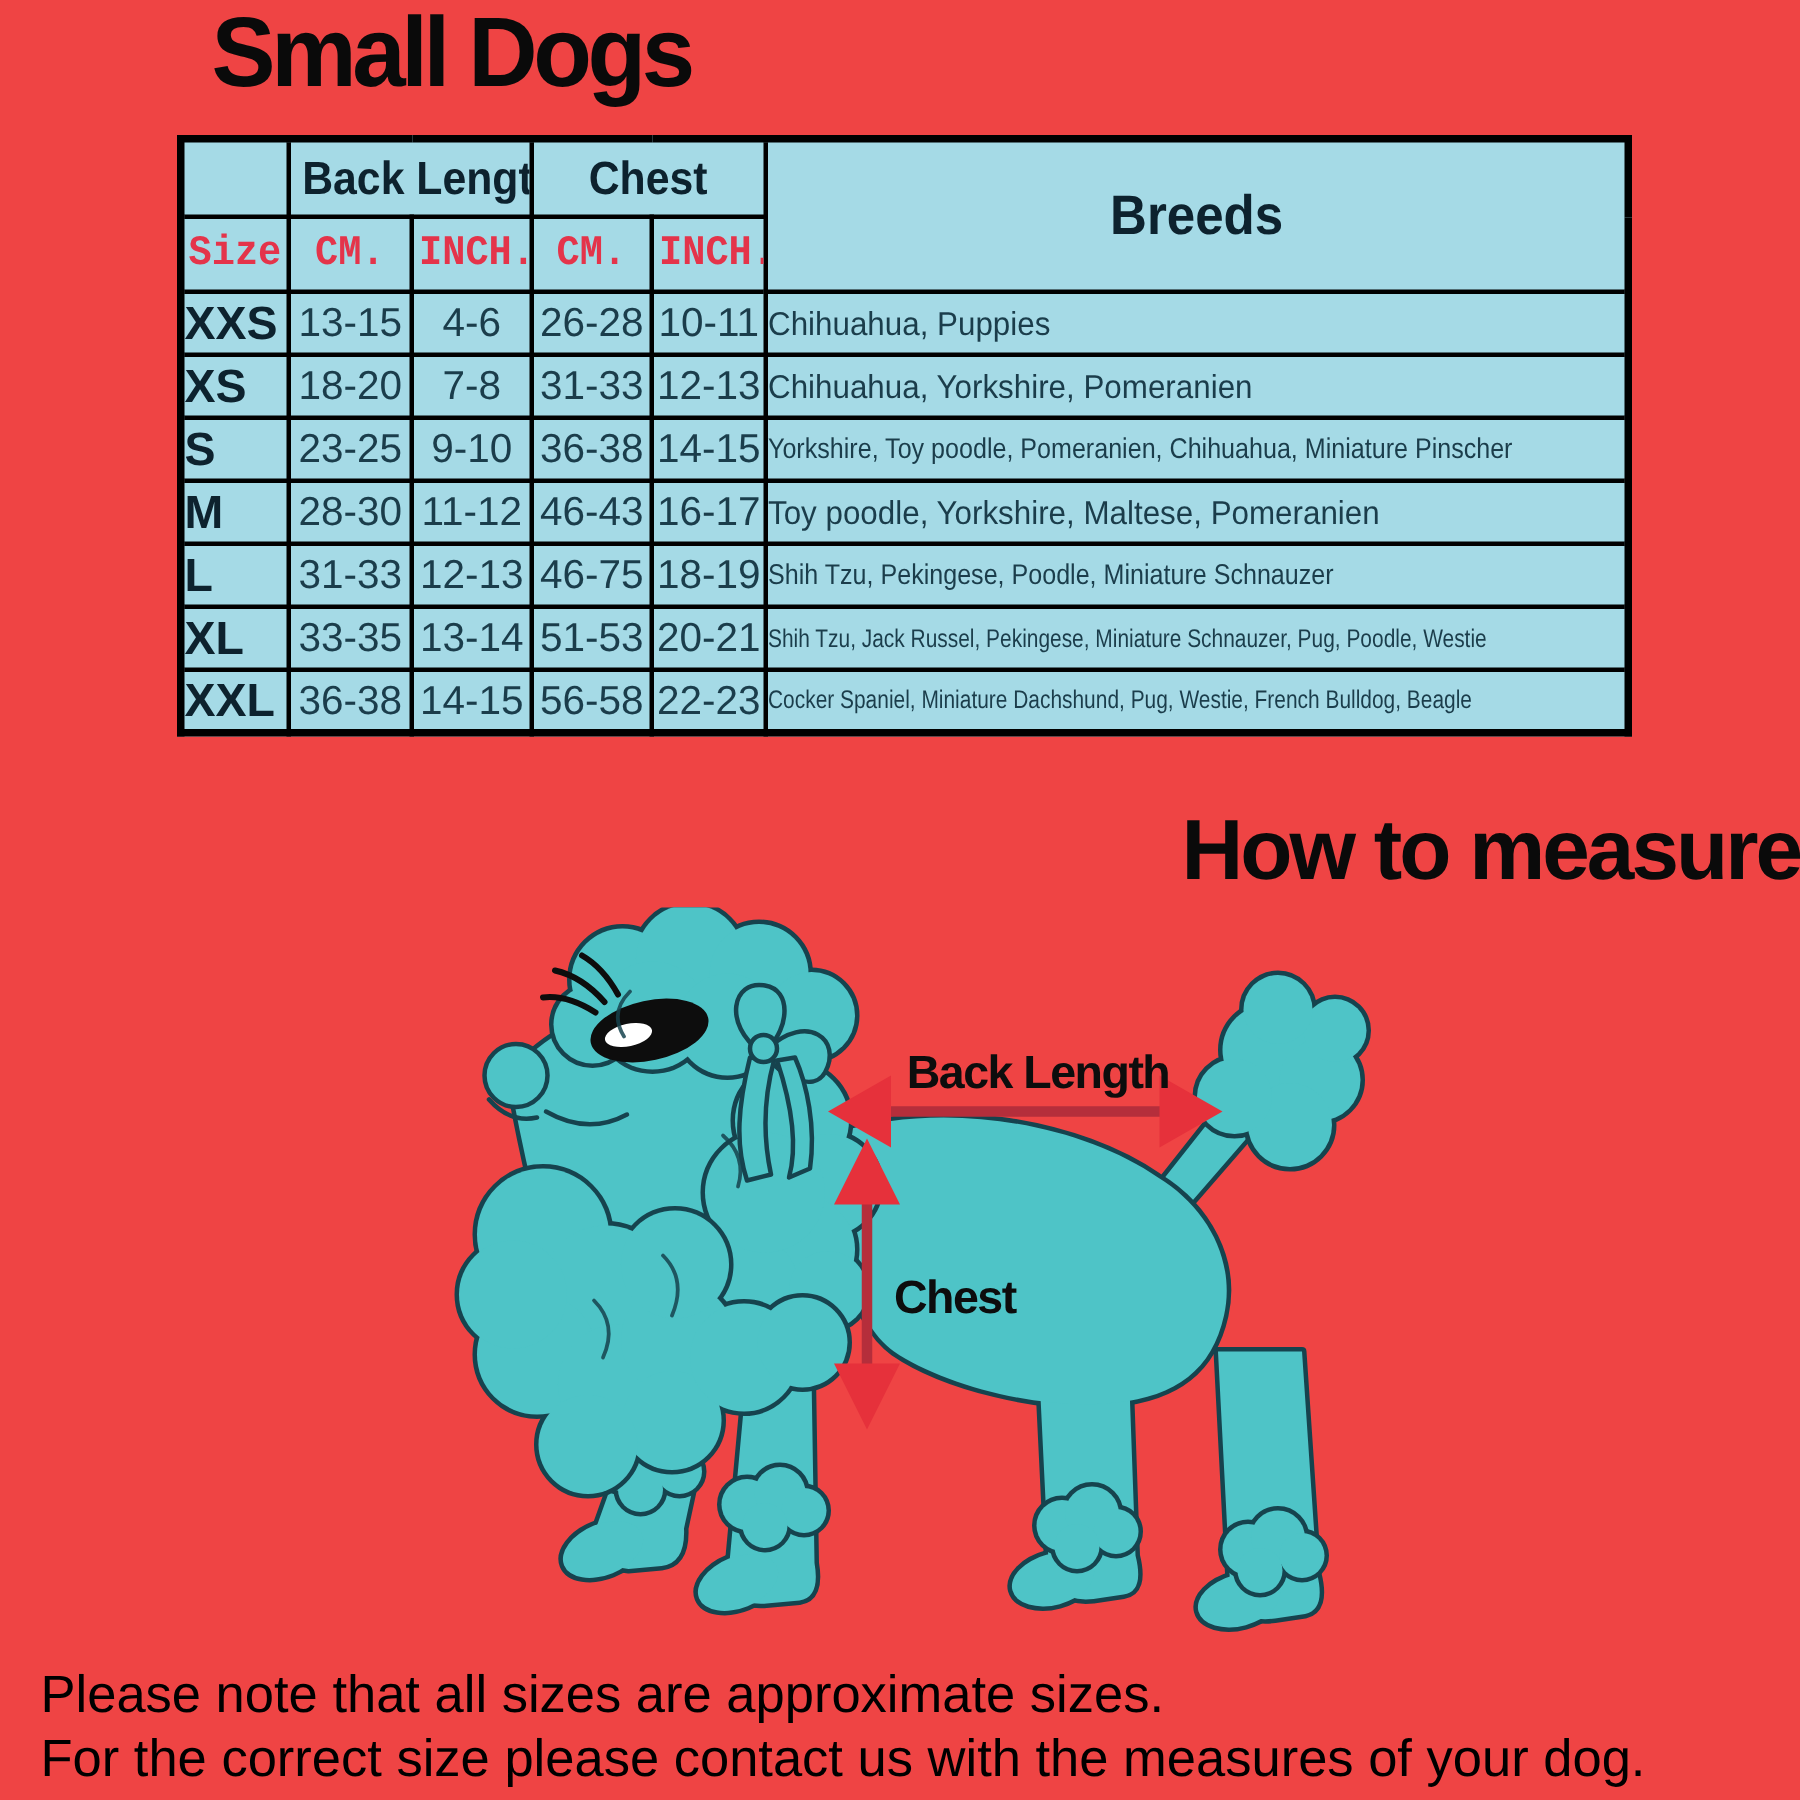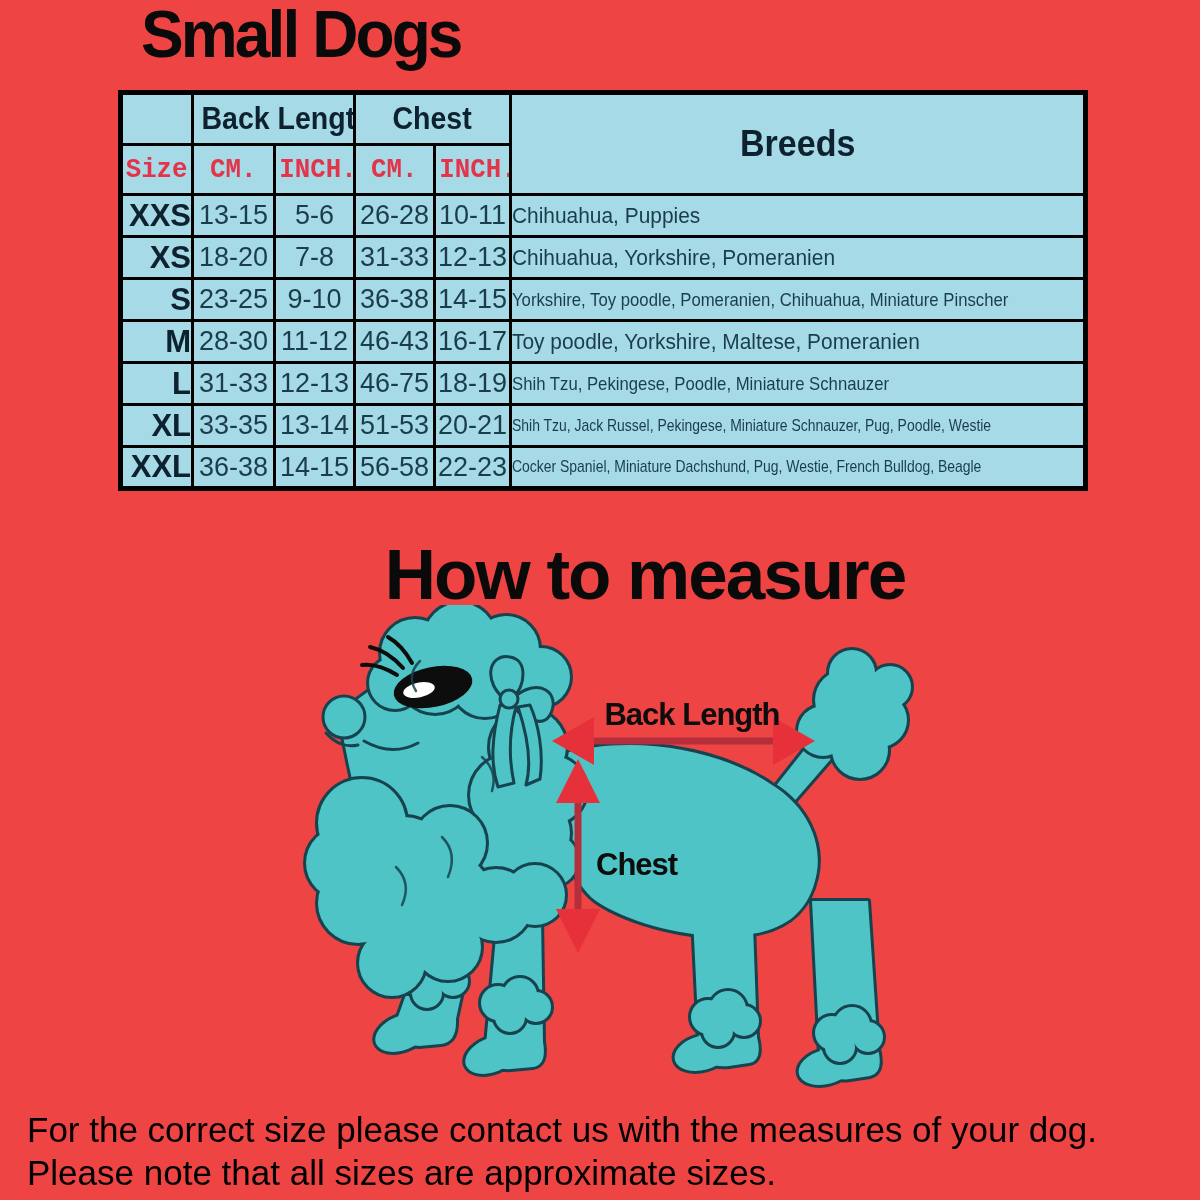--- a/index.html
+++ b/index.html
@@ -12,21 +12,21 @@
 
   
   .main-title {
     position:absolute; left:141px; top:-4px;
     font-size:66px; font-weight:bold; color:#0a0a0a;
     letter-spacing:-3px; transform:scaleX(.97); transform-origin:left top;
     white-space:nowrap;
   }
   .measure-title {
     position:absolute; left:90px; top:534px; width:1110px;
-    text-align:center; font-size:71px; font-weight:bold; color:#0a0a0a;
+    text-align:right; font-size:57px; font-weight:bold; color:#0a0a0a;
     letter-spacing:-2px; white-space:nowrap;
   }
 
   
   table.size-table {
     position:absolute; left:118px; top:90px;
     width:965px; table-layout:fixed; border-collapse:collapse;
     background:var(--table-bg,#A5DAE6);
     border:5px solid var(--border,#000);
   }
@@ -36,21 +36,21 @@
   }
   .size-table thead tr.group-row  { height:52px; }
   .size-table thead tr.sub-row    { height:50px; }
   .size-table tbody tr            { height:42px; }
 
   .hdr-txt { display:inline-block; transform:scaleX(.92); transform-origin:center; white-space:nowrap; }
   .group-h  { text-align:center; font-weight:bold; font-size:31px; color:var(--header-text,#0d222e); }
   .breeds-h { text-align:center; font-weight:bold; font-size:37px; color:var(--header-text,#0d222e); }
   .red-h    { text-align:center; font-weight:bold; font-size:28px; color:var(--red-label,#e4344a);font-family:Liberation Mono, monospace; }
 
-  .size-cell   { text-align:right; font-weight:bold; font-size:31px; color:var(--header-text,#12303c); }
+  .size-cell   { text-align:left; font-weight:bold; font-size:31px; color:var(--header-text,#12303c); }
   .num-cell    { text-align:center; font-weight:normal; font-size:27px; color:var(--cell-text,#1b3d4b); }
   .breeds-cell { text-align:left; font-weight:normal; color:var(--cell-text,#1b3d4b); padding-left:6px; white-space:nowrap; }
   .cell-txt { display:inline-block; white-space:nowrap; }
   .b-lg { font-size:22px; transform:scaleX(.95); transform-origin:left center; }
   .b-md { font-size:19px; transform:scaleX(.88); transform-origin:left center; }
   .b-sm { font-size:17px; transform:scaleX(.82); transform-origin:left center; }
 
   
   .dog-svg { position:absolute; left:300px; top:605px; width:660px; height:500px; }
   .dog-part  { fill:var(--dog-fill,#4ec4c7); stroke:var(--dog-outline,#16434e); stroke-width:3; stroke-linejoin:round; }
@@ -98,21 +98,21 @@
         <th class="red-h"><span class="hdr-txt">CM.</span></th>
         <th class="red-h"><span class="hdr-txt">INCH.</span></th>
         <th class="red-h"><span class="hdr-txt">CM.</span></th>
         <th class="red-h"><span class="hdr-txt">INCH.</span></th>
       </tr>
     </thead>
     <tbody>
         <tr>
           <td class="size-cell"><span class="cell-txt">XXS</span></td>
           <td class="num-cell"><span class="cell-txt">13-15</span></td>
-          <td class="num-cell"><span class="cell-txt">5-6</span></td>
+          <td class="num-cell"><span class="cell-txt">4-6</span></td>
           <td class="num-cell"><span class="cell-txt">26-28</span></td>
           <td class="num-cell"><span class="cell-txt">10-11</span></td>
           <td class="breeds-cell"><span class="cell-txt b-lg">Chihuahua, Puppies</span></td>
         </tr>
         <tr>
           <td class="size-cell"><span class="cell-txt">XS</span></td>
           <td class="num-cell"><span class="cell-txt">18-20</span></td>
           <td class="num-cell"><span class="cell-txt">7-8</span></td>
           <td class="num-cell"><span class="cell-txt">31-33</span></td>
           <td class="num-cell"><span class="cell-txt">12-13</span></td>
@@ -295,17 +295,17 @@
     <g>
       <line class="arrow-stem" x1="278" y1="196" x2="278" y2="306"></line>
       <polygon class="arrow-head" points="278,154 256,198 300,198"></polygon>
       <polygon class="arrow-head" points="278,348 256,304 300,304"></polygon>
     </g>
     <text class="svg-label" x="392" y="120" font-size="31" text-anchor="middle">Back Length</text>
     <text class="svg-label" x="296" y="270" font-size="31">Chest</text>
   </svg>
 
   <div class="notes">
+    <div>Please note that all sizes are approximate sizes.</div>
     <div>For the correct size please contact us with the measures of your dog.</div>
-    <div>Please note that all sizes are approximate sizes.</div>
   </div>
 
 </div>
 
 </body></html>

